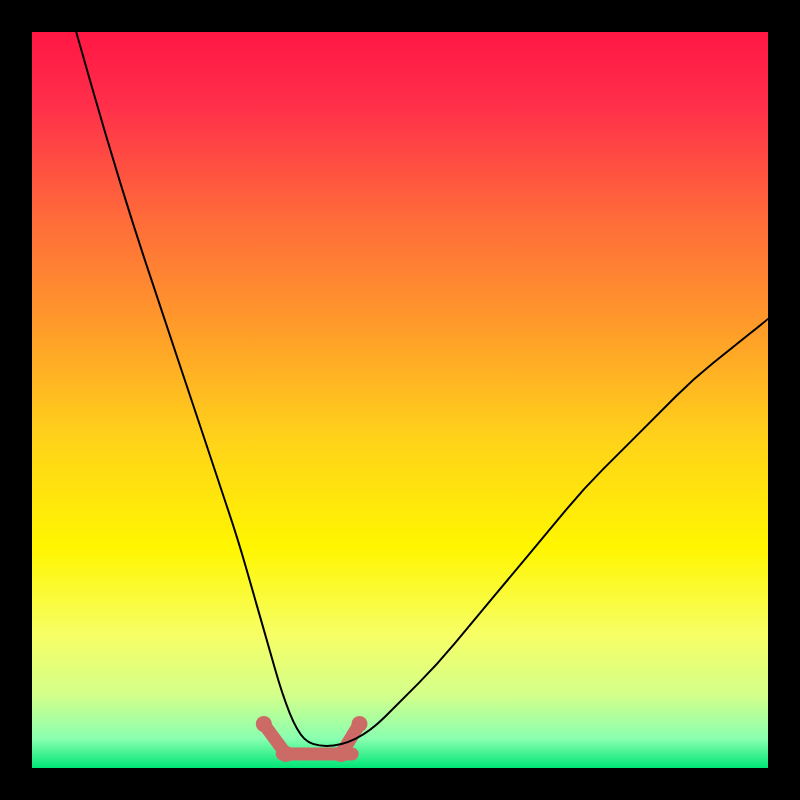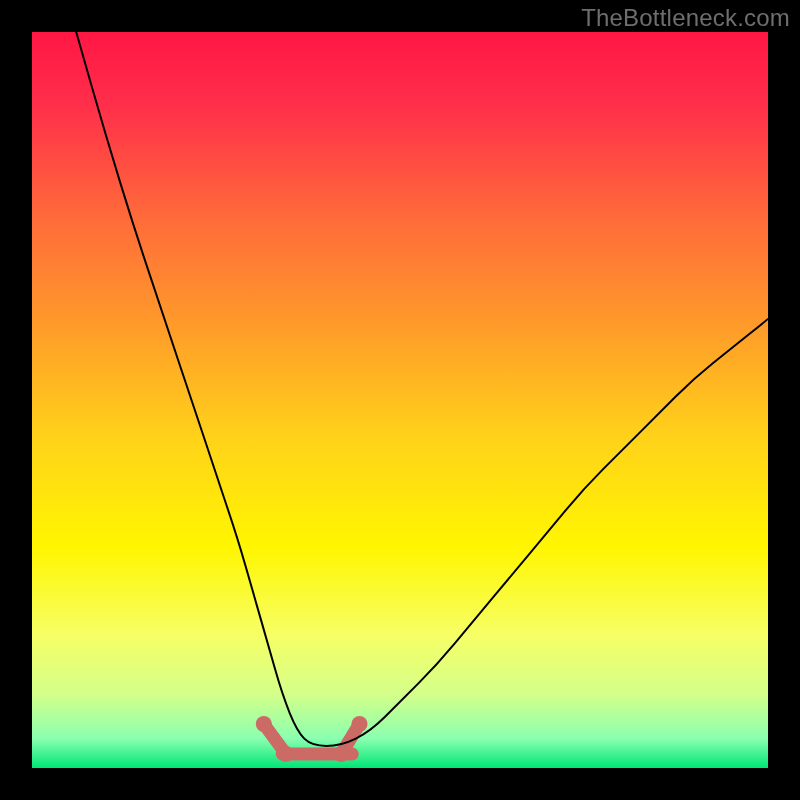--- a/index.html
+++ b/index.html
@@ -34,21 +34,20 @@
     font-weight: 500;
     color: #6e6e6e;
     letter-spacing: 0.2px;
   }
   svg { display: block; }
 </style>
 </head>
 <body>
 
 <div class="frame">
-  <div class="watermark">TheBottleneck.com</div>
   <div class="plot">
     <svg width="736" height="736" viewBox="0 0 736 736" preserveAspectRatio="none">
       <defs>
         <linearGradient id="bg-grad" x1="0" y1="0" x2="0" y2="1">
             <stop offset="0.0%" stop-color="#ff1744"></stop>
             <stop offset="10.0%" stop-color="#ff2f4a"></stop>
             <stop offset="25.0%" stop-color="#ff6a3a"></stop>
             <stop offset="40.0%" stop-color="#ff9b2a"></stop>
             <stop offset="55.0%" stop-color="#ffd21a"></stop>
             <stop offset="70.0%" stop-color="#fff600"></stop>

